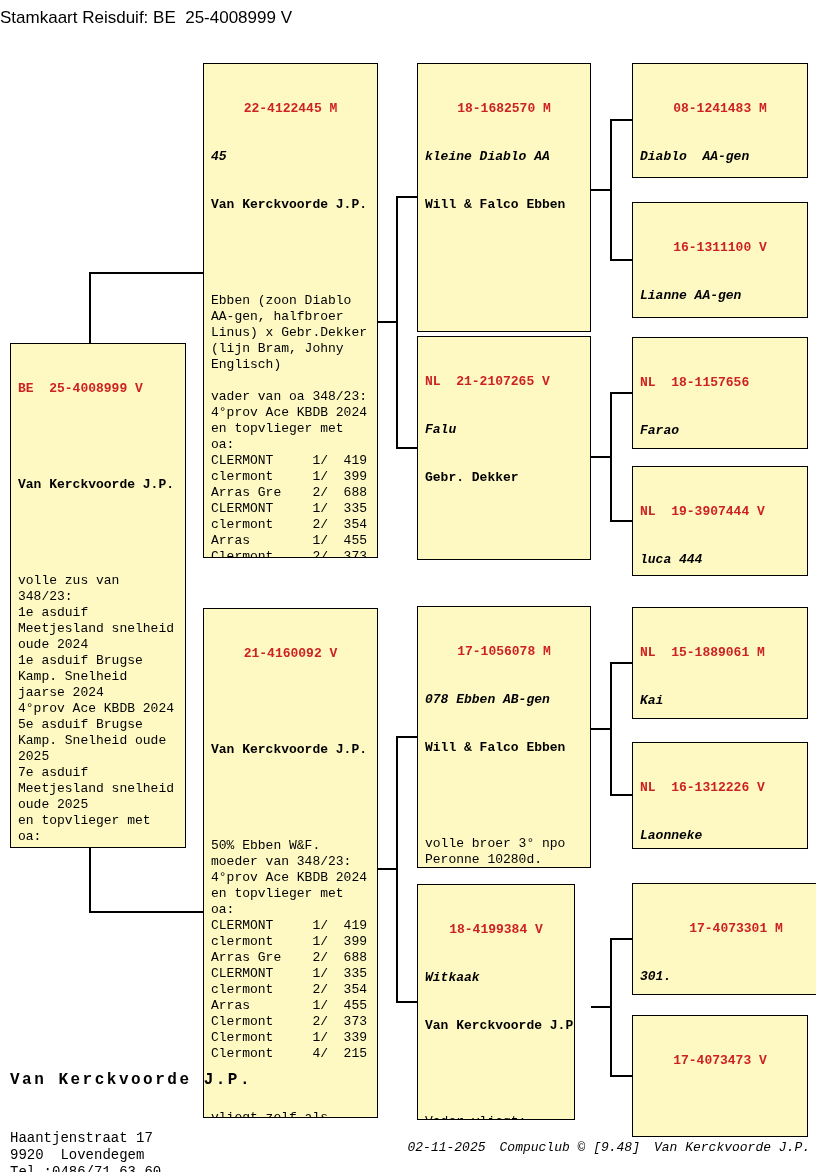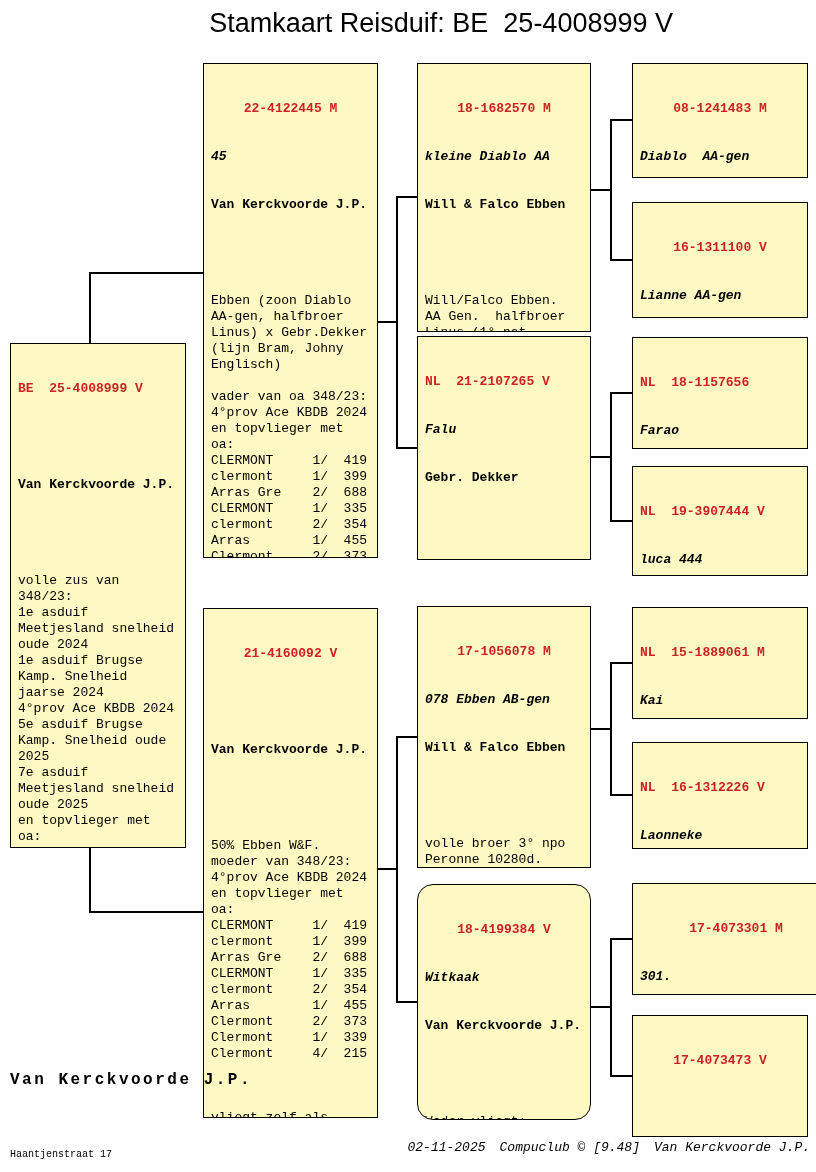--- a/index.html
+++ b/index.html
@@ -1,30 +1,30 @@
 <!DOCTYPE html>
 <html><head>
 <meta charset="utf-8">
 <style>
   html,body{margin:0;padding:0;background:#fff;}
   #page{position:relative;width:816px;height:1172px;background:#fff;overflow:hidden;
         font-family:"Liberation Mono","DejaVu Sans Mono",monospace;color:#000;}
-  #title{position:absolute;top:8px;left:0;width:673px;text-align:right;
-         font-family:"Liberation Sans","DejaVu Sans",sans-serif;font-size:27px;white-space:pre;}
+  #title{position:absolute;top:8px;left:0;width:673px;text-align:left;
+         font-family:"Liberation Sans","DejaVu Sans",sans-serif;font-size:17px;white-space:pre;}
   #connectors{position:absolute;left:0;top:0;}
   .pbox{position:absolute;border:1.5px solid #000;background:#fef9c3;padding:5px 7px;
         font-size:13px;line-height:16px;white-space:pre;overflow:hidden;box-sizing:border-box;}
   .line{height:16px;}
   .ring{color:#cc2222;font-weight:bold;}
   .ring-center .ring{text-align:center;}
   .name{font-weight:bold;font-style:italic;}
   .owner{font-weight:bold;}
   #contact{position:absolute;left:10px;top:1030px;white-space:pre;}
   #contact .contact-name{font-weight:bold;font-size:16px;line-height:28px;letter-spacing:2.5px;}
-  #contact .line{font-size:10px;height:17px;line-height:17px;margin-top:16px;}
+  #contact .line{font-size:14px;height:17px;line-height:17px;}
   #footer{position:absolute;top:1140px;right:6px;font-size:13px;font-style:italic;white-space:pre;}
   #footer span{margin-left:14px;}
 </style>
 </head>
 <body>
 
 <div id="page">
 
   <div id="title">Stamkaart Reisduif: BE  25-4008999 V</div>
 
@@ -69,40 +69,39 @@
     <div class="line owner">Van Kerckvoorde J.P.</div>
     <div class="line"></div>
     <div><div class="line">50% Ebben W&amp;F.</div><div class="line">moeder van 348/23:</div><div class="line">4°prov Ace KBDB 2024</div><div class="line">en topvlieger met</div><div class="line">oa:</div><div class="line">CLERMONT     1/  419</div><div class="line">clermont     1/  399</div><div class="line">Arras Gre    2/  688</div><div class="line">CLERMONT     1/  335</div><div class="line">clermont     2/  354</div><div class="line">Arras        1/  455</div><div class="line">Clermont     2/  373</div><div class="line">Clermont     1/  339</div><div class="line">Clermont     4/  215</div><div class="line"></div><div class="line"></div><div class="line"></div><div class="line">vliegt zelf als</div></div>
   </div>
 
   <div class="pbox ring-center" style="left:417px;top:63px;width:174px;height:269px;">
     <div class="line ring">18-1682570 M</div>
     <div class="line name">kleine Diablo AA</div>
     <div class="line owner">Will &amp; Falco Ebben</div>
     <div class="line"></div>
-    <div><div class="line">Will/Falco Ebben.</div><div class="line">AA Gen.  halfbroer</div><div class="line">Linus (1° nat</div></div>
   </div>
 
   <div class="pbox" style="left:417px;top:336px;width:174px;height:224px;">
     <div class="line ring">NL  21-2107265 V</div>
     <div class="line name">Falu</div>
     <div class="line owner">Gebr. Dekker</div>
     <div class="line"></div>
     
   </div>
 
   <div class="pbox ring-center" style="left:417px;top:606px;width:174px;height:262px;">
     <div class="line ring">17-1056078 M</div>
     <div class="line name">078 Ebben AB-gen</div>
     <div class="line owner">Will &amp; Falco Ebben</div>
     <div class="line"></div>
     <div><div class="line">volle broer 3° npo</div><div class="line">Peronne 10280d.</div></div>
   </div>
 
-  <div class="pbox ring-center" style="left:417px;top:884px;width:174px;height:236px;border-radius:16px;">
+  <div class="pbox ring-center" style="left:417px;top:884px;width:158px;height:236px;">
     <div class="line ring">18-4199384 V</div>
     <div class="line name">Witkaak</div>
     <div class="line owner">Van Kerckvoorde J.P.</div>
     <div class="line"></div>
     <div><div class="line">Vader vliegt:</div></div>
   </div>
 
   <div class="pbox ring-center" style="left:632px;top:63px;width:176px;height:115px;">
     <div class="line ring">08-1241483 M</div>
     <div class="line name">Diablo  AA-gen</div>

